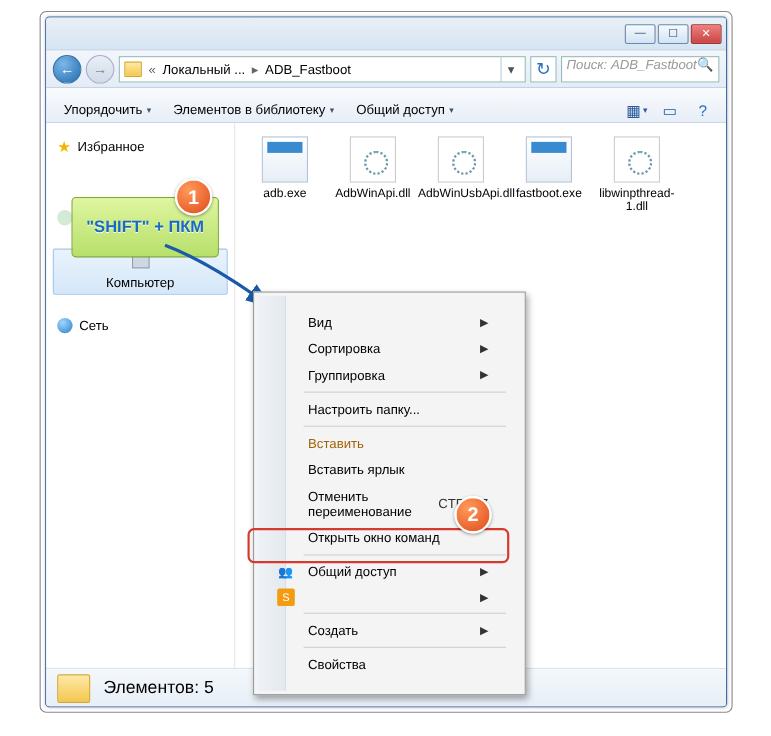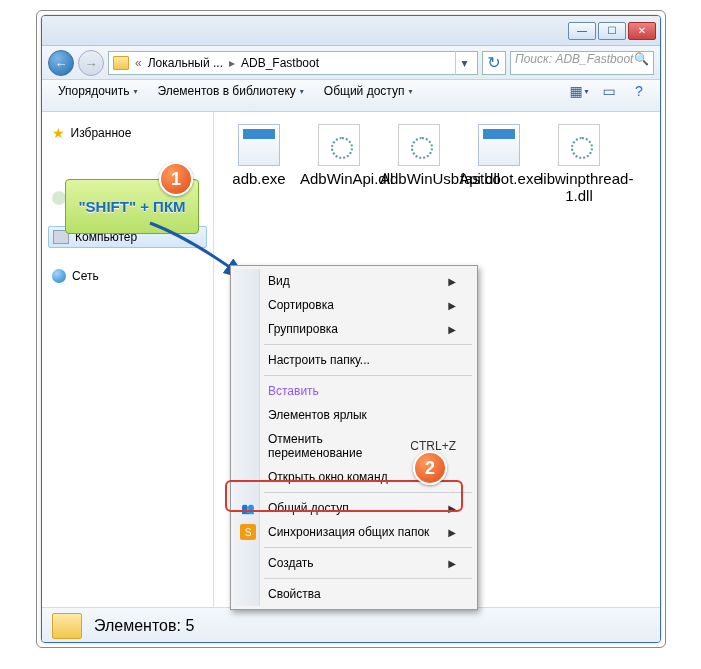--- a/index.html
+++ b/index.html
@@ -12,46 +12,46 @@
 .navbar { height: 34px; background: linear-gradient(#f2f6fb,#e4ecf6); border-bottom: 1px solid #c5d4e5; display: flex; align-items: center; padding: 0 6px; gap: 4px; }
 .navbtn { width: 26px; height: 26px; border-radius: 50%; background: radial-gradient(circle at 35% 30%, #7db7e8, #1e6cb0); border: 1px solid #3a6ea5; display: flex; align-items: center; justify-content: center; color: #fff; font-size: 13px; cursor: pointer; }
 .navbtn.fwd { background: linear-gradient(#e8eef5,#d0dce9); color: #888; border-color: #aac; }
 .addrbar { flex: 1; height: 24px; border: 1px solid #9bb; background: #fff; display: flex; align-items: center; padding: 0 4px; gap: 6px; font-size: 12px; }
 .addrbar .folder-ico { width: 16px; height: 14px; background: linear-gradient(#ffe9a8,#f3c74f); border: 1px solid #d4a92b; border-radius: 1px; }
 .addrbar .sep { color: #666; }
 .addr-drop { width: 18px; height: 24px; border-left: 1px solid #bcd; display: flex; align-items: center; justify-content: center; color: #456; cursor: pointer; }
 .refresh { width: 24px; height: 24px; border: 1px solid #9bb; background: #fff; display: flex; align-items: center; justify-content: center; color: #2a70c0; cursor: pointer; }
 .searchbar { width: 144px; height: 24px; border: 1px solid #9bb; background: #fff; display: flex; padding: 0 4px; font-size: 12px; color: #999; font-style: italic; }
 .searchbar .mag { margin-left: auto; color: #2a70c0; font-style: normal; }
-.toolbar { height: 32px; background: linear-gradient(#f9fbfd,#e7eef7); border-bottom: 1px solid #c5d4e5; display: flex; align-items: flex-start; padding: 0 8px; gap: 4px; font-size: 12px; }
+.toolbar { height: 32px; background: linear-gradient(#f9fbfd,#e7eef7); border-bottom: 1px solid #c5d4e5; display: flex; align-items: flex-end; padding: 0 8px; gap: 4px; font-size: 12px; }
 .toolbtn { padding: 4px 8px; display: flex; align-items: center; gap: 4px; cursor: pointer; border-radius: 2px; }
 .toolbtn .drop { font-size: 8px; color: #456; }
 .toolbar .spacer { flex: 1; }
 .iconbtn { width: 26px; height: 22px; border: 1px solid transparent; display: flex; align-items: center; justify-content: center; color: #2a5a9a; cursor: pointer; font-size: 14px; }
 .body { display: flex; height: 495px; }
 .sidebar { width: 172px; background: #fff; border-right: 1px solid #e0e0e0; padding: 10px 6px; font-size: 12px; position: relative; }
 .sb-item { display: flex; align-items: center; gap: 6px; padding: 3px 4px; cursor: pointer; }
 .sb-star { color: #f5b301; font-size: 14px; }
 .sb-comp { width: 16px; height: 14px; background: #cfd8e0; border: 1px solid #8ea0b2; }
 .sb-net { width: 14px; height: 14px; border-radius: 50%; background: radial-gradient(circle at 35% 30%, #9fd5ff, #2a80c8); }
-.sb-item.sel { background: linear-gradient(#eaf3fc,#d4e7f9); border: 1px solid #9ec6ea; border-radius: 2px; }
+.sb-item.sel { background: linear-gradient(#eaf3fc,#d4e7f9); border: 1px solid #9ec6ea; border-radius: 2px; flex-direction: column; }
 .filepane { flex: 1; background: #fff; padding: 12px 6px; display: flex; flex-wrap: wrap; align-content: flex-start; gap: 2px; position: relative; }
-.file { width: 78px; text-align: center; font-size: 15px; cursor: pointer; }
+.file { width: 78px; text-align: center; font-size: 11px; cursor: pointer; }
 .file .ico { width: 42px; height: 42px; margin: 0 auto 4px; position: relative; }
 .exe-ico { background: linear-gradient(#fff,#e6eef6); border: 1px solid #b4c4d6; }
 .exe-ico::after { content: ""; position: absolute; left: 4px; top: 4px; right: 4px; height: 10px; background: #3a8ad0; }
 .dll-ico { background: #fff; border: 1px solid #ccc; }
 .dll-ico::after { content: ""; position: absolute; left: 12px; top: 12px; width: 18px; height: 18px; border: 2px dotted #69a; border-radius: 50%; }
 .statusbar { height: 36px; border-top: 1px solid #d4dde7; background: linear-gradient(#f4f8fc,#e7eef7); display: flex; align-items: center; padding: 0 10px; gap: 12px; font-size: 16px; }
 .status-ico { width: 30px; height: 26px; background: linear-gradient(#ffe9a8,#f3c74f); border: 1px solid #d4a92b; border-radius: 2px; }
 
-.ctxmenu { position: absolute; left: 230px; top: 265px; width: 248px; background: #f4f4f4; border: 1px solid #9a9a9a; box-shadow: 2px 3px 6px rgba(0,0,0,.35); font-size: 12px; padding: 3px; z-index: 50; }
+.ctxmenu { position: absolute; left: 230px; top: 265px; width: 248px; background: #f4f4f4; border: 1px solid #9a9a9a; box-shadow: 2px 3px 6px rgba(0,0,0,.35); font-size: 12px; padding: 15px; z-index: 50; }
 .ctxmenu .gutter { position: absolute; left: 3px; top: 3px; bottom: 3px; width: 26px; background: linear-gradient(90deg,#eef2f6,#e4e9ef); border-right: 1px solid #d6dde5; }
 .ctxitem { position: relative; padding: 5px 18px 5px 34px; cursor: pointer; display: flex; align-items: center; }
-.ctxitem.dis { color: #8b5cf6; cursor: default; }
+.ctxitem.dis { color: #a16207; cursor: default; }
 .ctxitem .sub { margin-left: auto; font-size: 10px; color: #333; }
 .ctxitem .sc { margin-left: auto; color: #333; }
 .ctxsep { height: 1px; background: #d0d0d0; margin: 3px 2px 3px 30px; }
 .ctx-ico { position: absolute; left: 6px; width: 16px; height: 16px; display: flex; align-items: center; justify-content: center; font-size: 11px; }
 .highlight-cmd { position: absolute; left: 225px; top: 480px; width: 238px; height: 32px; border: 2.5px solid #d43a2f; border-radius: 6px; z-index: 60; pointer-events: none; }
 
 .callout1 { position: absolute; left: 65px; top: 179px; width: 134px; height: 55px; background: linear-gradient(#dff5a0,#b7e06a); border: 1.5px solid #7aa832; border-radius: 4px; display: flex; align-items: center; justify-content: center; text-align: center; font-size: 15px; color: #1a6abf; font-weight: bold; text-shadow: 0 1px 0 #fff; z-index: 40; }
 .badge { width: 34px; height: 34px; border-radius: 50%; background: radial-gradient(circle at 35% 30%, #ff9a5a, #e04a1a); border: 2px solid #fff; color: #fff; font-size: 18px; font-weight: bold; display: flex; align-items: center; justify-content: center; box-shadow: 0 1px 3px rgba(0,0,0,.4); z-index: 70; position: absolute; }
 .badge1 { left: 159px; top: 162px; }
 .badge2 { left: 413px; top: 451px; }
@@ -193,38 +193,37 @@
   </div>
   <div class="ctxsep"></div>
   <div class="ctxitem">
     <span>Настроить папку...</span>
   </div>
   <div class="ctxsep"></div>
   <div class="ctxitem dis">
     <span>Вставить</span>
   </div>
   <div class="ctxitem">
-    <span>Элементов ярлык</span>
+    <span>Вставить ярлык</span>
   </div>
   <div class="ctxitem">
     <span>Отменить переименование</span>
     <span class="sc">CTRL+Z</span>
   </div>
   <div class="ctxitem">
     <span>Открыть окно команд</span>
   </div>
   <div class="ctxsep"></div>
   <div class="ctxitem">
     <span class="ctx-ico" style="color:#5a8">👥</span>
     <span>Общий доступ</span>
     <span class="sub">▶</span>
   </div>
   <div class="ctxitem">
     <span class="ctx-ico" style="background:#f39c12;color:#fff;border-radius:2px;font-size:10px">S</span>
-    <span>Синхронизация общих папок</span>
     <span class="sub">▶</span>
   </div>
   <div class="ctxsep"></div>
   <div class="ctxitem">
     <span>Создать</span>
     <span class="sub">▶</span>
   </div>
   <div class="ctxsep"></div>
   <div class="ctxitem">
     <span>Свойства</span>

